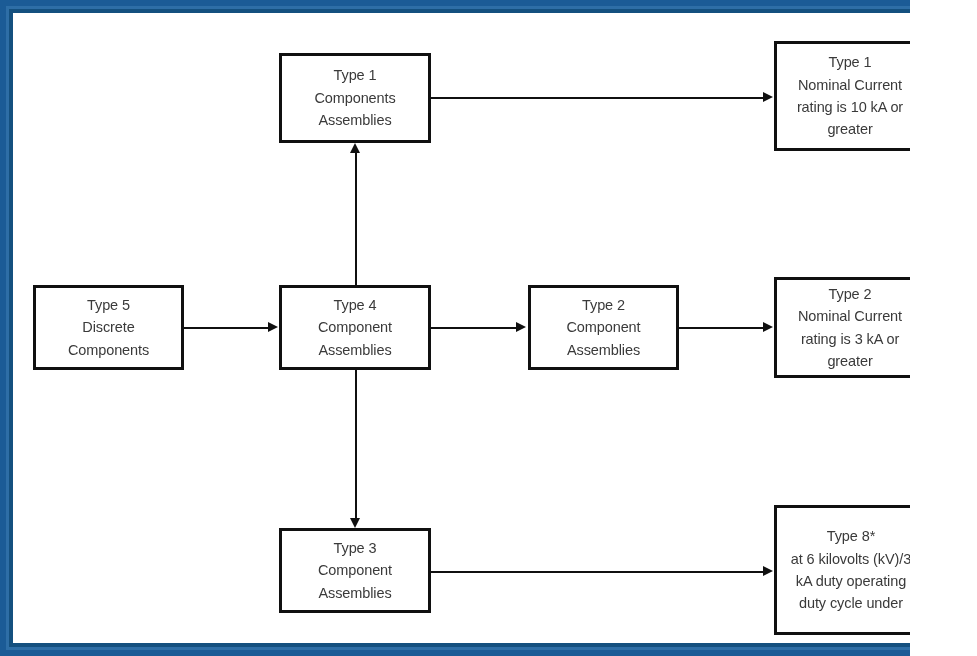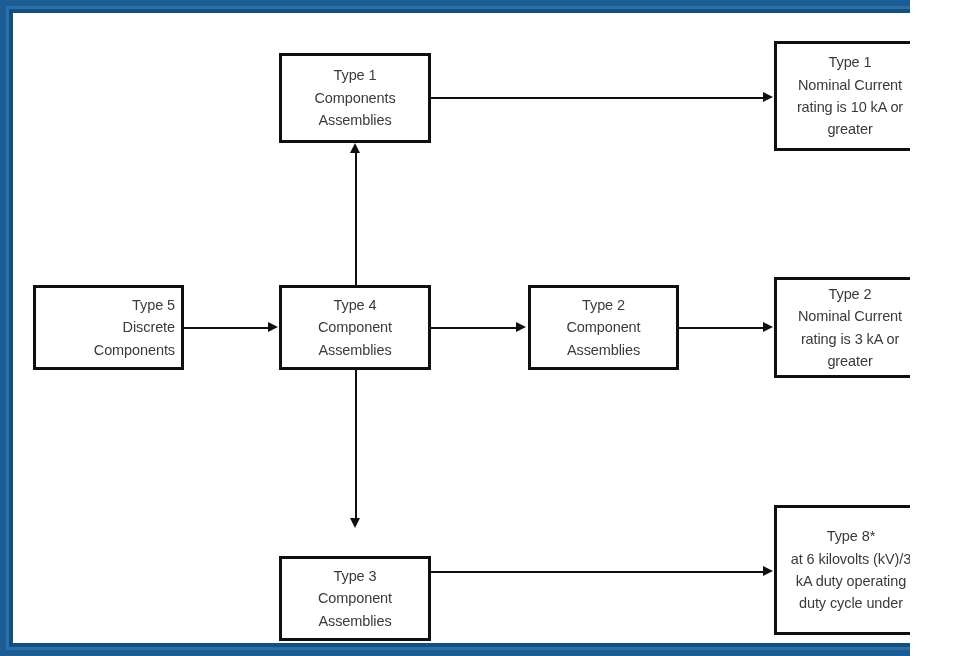--- a/index.html
+++ b/index.html
@@ -131,21 +131,21 @@
     <span class="ln">Assemblies</span>
   </div>
 
   <div class="node" style="left:774px; top:41px; width:152px; height:110px;">
     <span class="ln">Type 1</span>
     <span class="ln">Nominal Current</span>
     <span class="ln">rating is 10 kA or</span>
     <span class="ln">greater</span>
   </div>
 
-  <div class="node" style="left:33px; top:285px; width:151px; height:85px;align-items:flex-end;">
+  <div class="node" style="left:33px; top:285px; width:151px; height:85px;">
     <span class="ln">Type 5</span>
     <span class="ln">Discrete</span>
     <span class="ln">Components</span>
   </div>
 
   <div class="node" style="left:279px; top:285px; width:152px; height:85px;align-items:center;">
     <span class="ln">Type 4</span>
     <span class="ln">Component</span>
     <span class="ln">Assemblies</span>
   </div>
@@ -156,21 +156,21 @@
     <span class="ln">Assemblies</span>
   </div>
 
   <div class="node" style="left:774px; top:277px; width:152px; height:101px;">
     <span class="ln">Type 2</span>
     <span class="ln">Nominal Current</span>
     <span class="ln">rating is 3 kA or</span>
     <span class="ln">greater</span>
   </div>
 
-  <div class="node" style="left:279px; top:556px; width:152px; height:85px;">
+  <div class="node" style="left:279px; top:528px; width:152px; height:85px;">
     <span class="ln">Type 3</span>
     <span class="ln">Component</span>
     <span class="ln">Assemblies</span>
   </div>
 
   <div class="node" style="left:774px; top:505px; width:154px; height:130px;">
     <span class="ln">Type 8*</span>
     <span class="ln">at 6 kilovolts (kV)/3</span>
     <span class="ln">kA duty operating</span>
     <span class="ln">duty cycle under</span>

